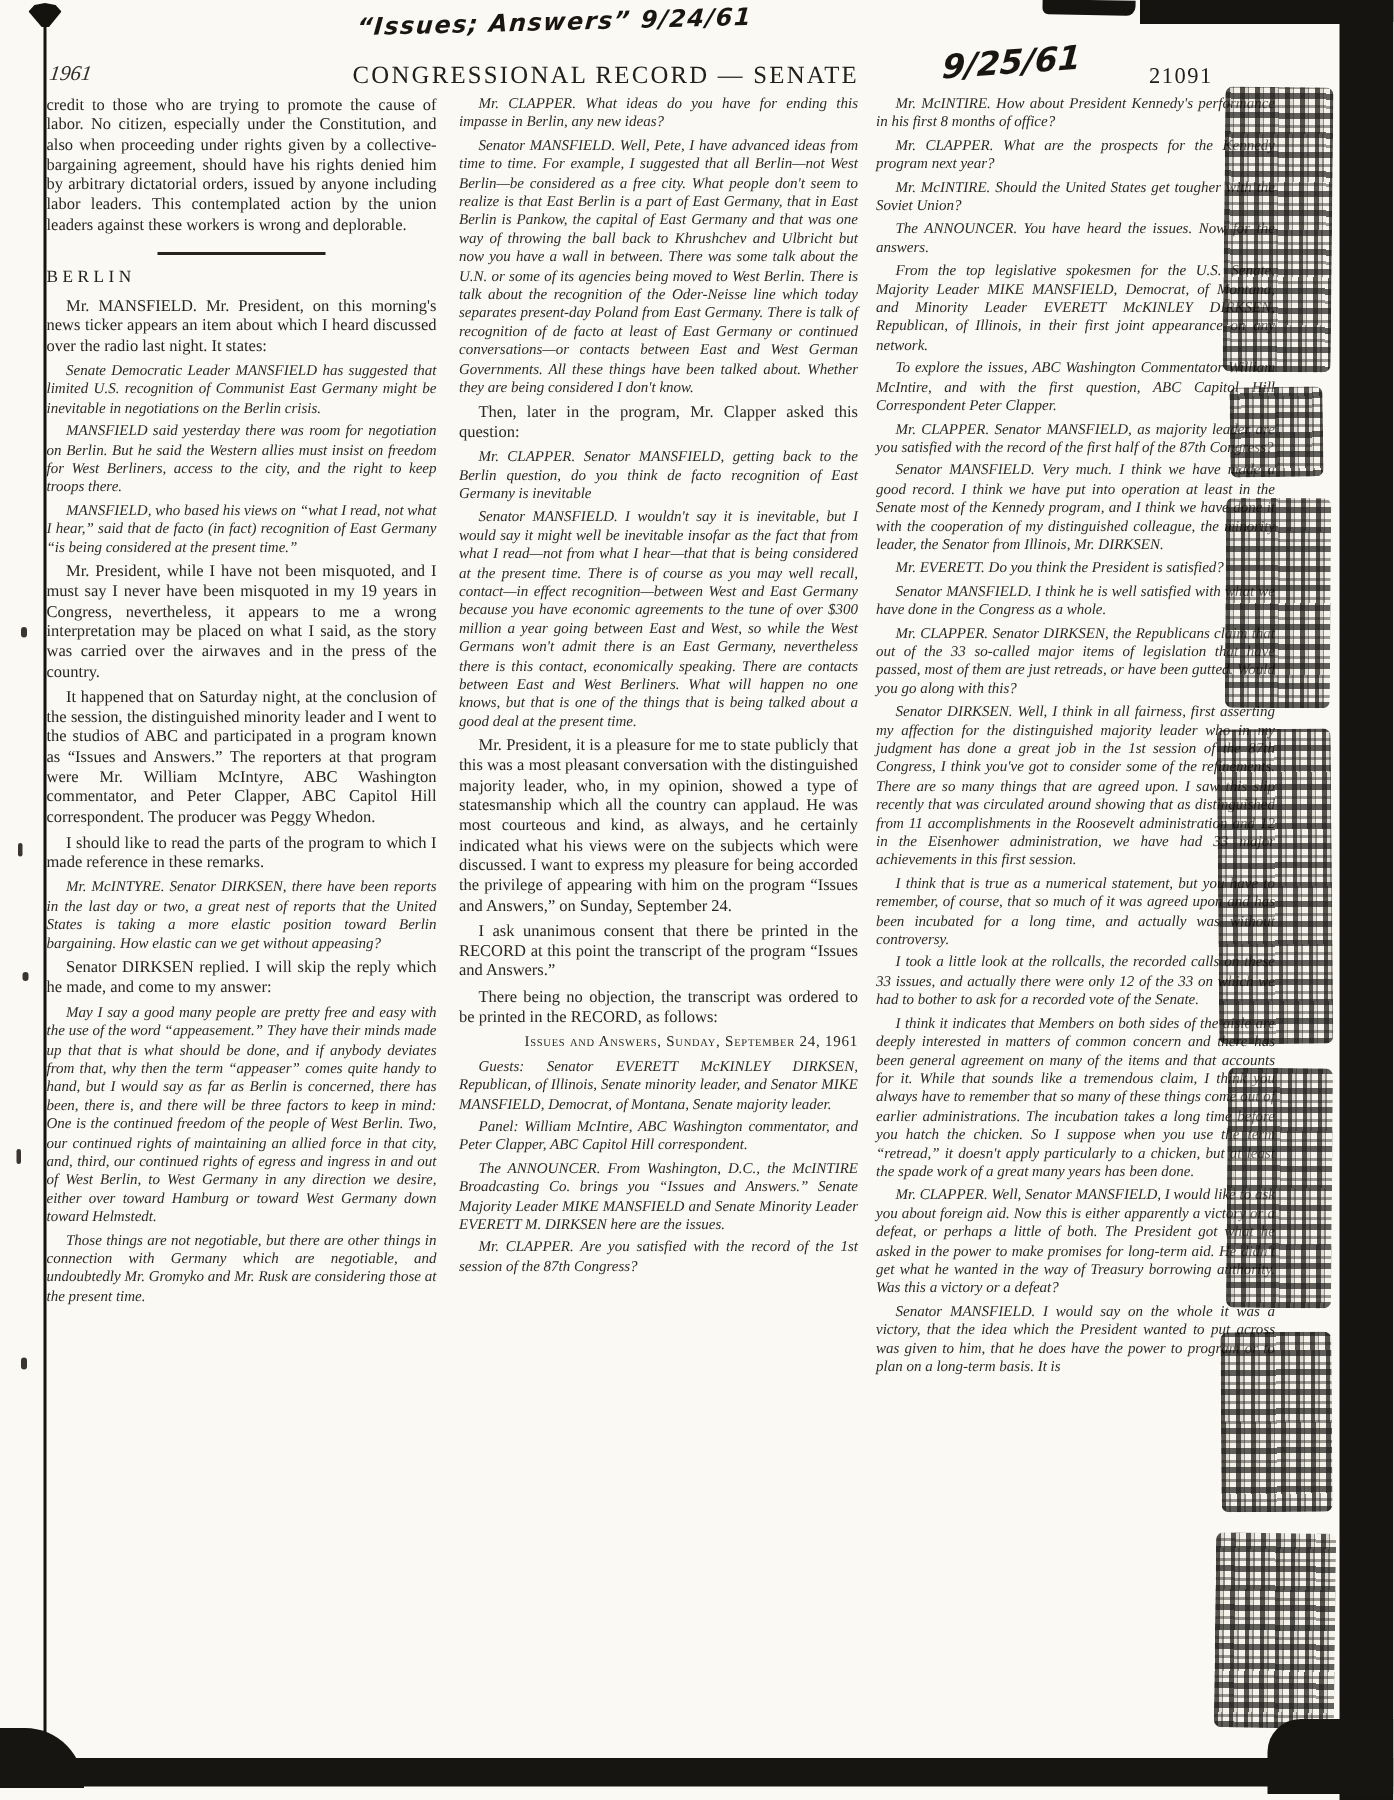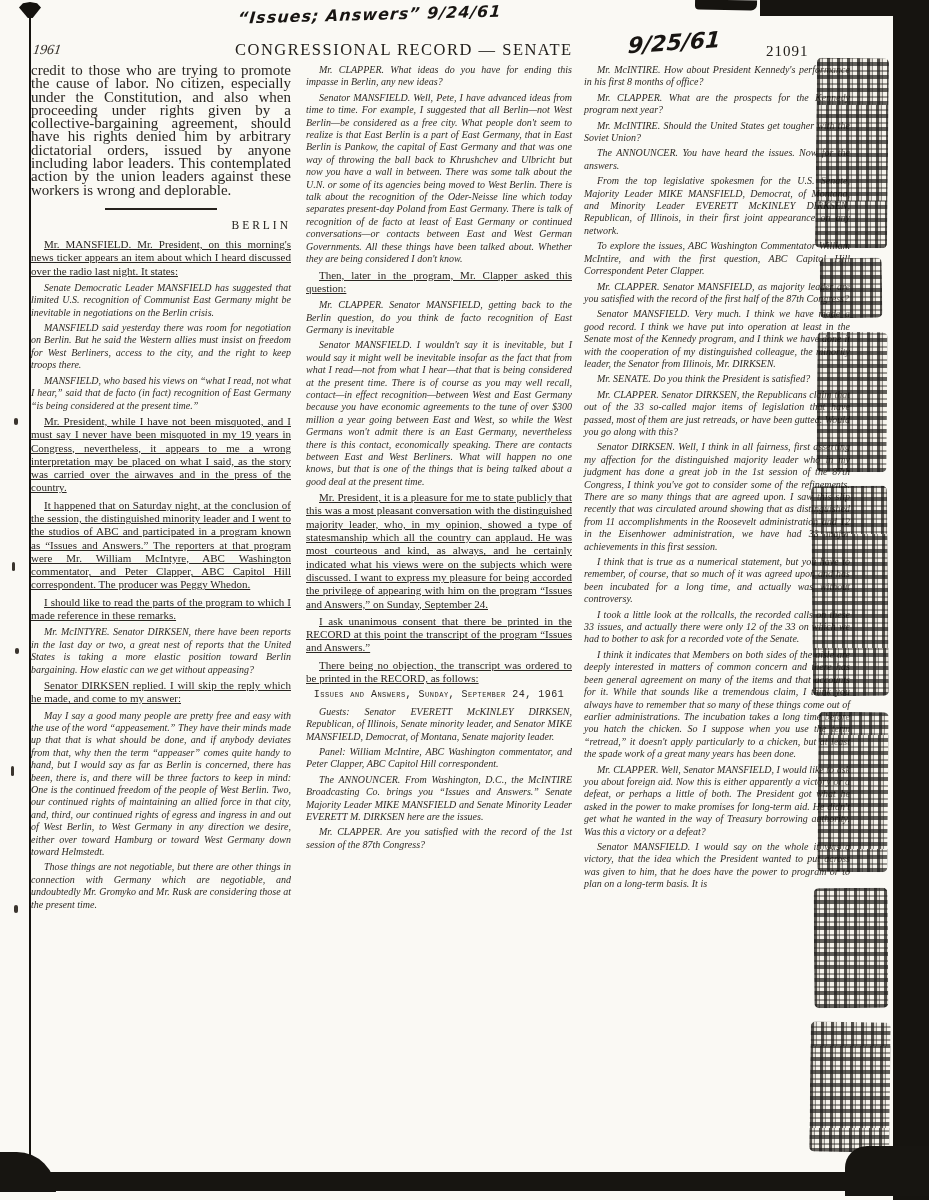--- a/index.html
+++ b/index.html
@@ -18,25 +18,25 @@
     font-size:16.5px; letter-spacing:1.5px; color:#23201c; white-space:nowrap;
   }
   .page-number{ position:absolute; left:766px; top:43px; font-size:15px; letter-spacing:1px; color:#23201c;text-align:right; }
 
   
   .col{ position:absolute; top:64px; text-align:justify; }
   .col1{ left:31px;  width:260px; }
   .col2{ left:306px; width:266px; }
   .col3{ left:584px; width:266px; }
   .blk{ margin:0 0 3px 0; }
-  .blk.body{ font-size:11px; line-height:13.3px; text-indent:13px; margin-bottom:4px;text-decoration:underline; }
-  .blk.cont{ font-size:15px; line-height:13.3px; text-indent:0; margin-bottom:4px; }
+  .blk.body{ font-size:11px; line-height:13.3px; text-indent:13px; margin-bottom:4px; }
+  .blk.cont{ font-size:11px; line-height:13.3px; text-indent:0; margin-bottom:4px; }
   .blk.quote{ font-size:10px; line-height:12.4px; text-indent:13px; color:#2e2a25;font-style:italic; }
-  .blk.heading{ text-align:right; text-indent:0; font-size:11.5px; letter-spacing:3px; margin:9px 0 7px 0; color:#23201c; }
-  .blk.subhead{ text-align:center; text-indent:0; font-size:10px; line-height:12.4px; font-variant:small-caps; letter-spacing:.5px; margin:4px 0 4px 0;font-family:Liberation Mono, monospace; }
+  .blk.heading{ text-align:left; text-indent:0; font-size:11.5px; letter-spacing:3px; margin:9px 0 7px 0; color:#23201c; }
+  .blk.subhead{ text-align:right; text-indent:0; font-size:10px; line-height:12.4px; font-variant:small-caps; letter-spacing:.5px; margin:4px 0 4px 0; }
   .blk.rule{ height:2px; width:112px; background:#26221e; margin:11px auto 3px auto; }
 
   
   .left-line{ position:absolute; left:29px; top:8px; width:2px; height:1178px; background:#15130f; }
   .left-pin{ position:absolute; left:19px; top:2px; width:22px; height:16px; background:#15130f;
              clip-path:polygon(0 35%, 18% 8%, 50% 0, 82% 8%, 100% 35%, 62% 100%, 40% 100%); }
   .speck{ position:absolute; background:#3a352e; border-radius:2px; }
   .edge-right{ position:absolute; left:893px; top:0; width:36px; height:1200px; background:#161410; }
   .edge-top-a{ position:absolute; left:695px; top:0; width:62px; height:10px; background:#161410; border-radius:0 0 6px 4px; transform:rotate(1deg); }
   .edge-top-b{ position:absolute; left:760px; top:0; width:170px; height:16px; background:#161410; border-radius:0 0 4px 0; }
@@ -95,21 +95,22 @@
     </div>
   <div class="col col3">
       <div class="blk quote">Mr. McINTIRE. How about President Kennedy's performance in his first 8 months of office?</div>
       <div class="blk quote">Mr. CLAPPER. What are the prospects for the Kennedy program next year?</div>
       <div class="blk quote">Mr. McINTIRE. Should the United States get tougher with the Soviet Union?</div>
       <div class="blk quote">The ANNOUNCER. You have heard the issues. Now for the answers.</div>
       <div class="blk quote">From the top legislative spokesmen for the U.S. Senate, Majority Leader MIKE MANSFIELD, Democrat, of Montana, and Minority Leader EVERETT McKINLEY DIRKSEN, Republican, of Illinois, in their first joint appearance on any network.</div>
       <div class="blk quote">To explore the issues, ABC Washington Commentator William McIntire, and with the first question, ABC Capitol Hill Correspondent Peter Clapper.</div>
       <div class="blk quote">Mr. CLAPPER. Senator MANSFIELD, as majority leader are you satisfied with the record of the first half of the 87th Congress?</div>
       <div class="blk quote">Senator MANSFIELD. Very much. I think we have made a good record. I think we have put into operation at least in the Senate most of the Kennedy program, and I think we have done it with the cooperation of my distinguished colleague, the minority leader, the Senator from Illinois, Mr. DIRKSEN.</div>
-      <div class="blk quote">Mr. SENATE. Do you think the President is satisfied?</div>
+      <div class="blk quote">Mr. EVERETT. Do you think the President is satisfied?</div>
+      <div class="blk quote">Senator MANSFIELD. I think he is well satisfied with what we have done in the Congress as a whole.</div>
       <div class="blk quote">Mr. CLAPPER. Senator DIRKSEN, the Republicans claim that out of the 33 so-called major items of legislation that have passed, most of them are just retreads, or have been gutted. Would you go along with this?</div>
       <div class="blk quote">Senator DIRKSEN. Well, I think in all fairness, first asserting my affection for the distinguished majority leader who in my judgment has done a great job in the 1st session of the 87th Congress, I think you've got to consider some of the refinements. There are so many things that are agreed upon. I saw this slip recently that was circulated around showing that as distinguished from 11 accomplishments in the Roosevelt administration and 12 in the Eisenhower administration, we have had 33 major achievements in this first session.</div>
       <div class="blk quote">I think that is true as a numerical statement, but you have to remember, of course, that so much of it was agreed upon and has been incubated for a long time, and actually was without controversy.</div>
       <div class="blk quote">I took a little look at the rollcalls, the recorded calls on these 33 issues, and actually there were only 12 of the 33 on which we had to bother to ask for a recorded vote of the Senate.</div>
       <div class="blk quote">I think it indicates that Members on both sides of the aisle are deeply interested in matters of common concern and there has been general agreement on many of the items and that accounts for it. While that sounds like a tremendous claim, I think you always have to remember that so many of these things come out of earlier administrations. The incubation takes a long time before you hatch the chicken. So I suppose when you use the term “retread,” it doesn't apply particularly to a chicken, but at least the spade work of a great many years has been done.</div>
       <div class="blk quote">Mr. CLAPPER. Well, Senator MANSFIELD, I would like to ask you about foreign aid. Now this is either apparently a victory or a defeat, or perhaps a little of both. The President got what he asked in the power to make promises for long-term aid. He didn't get what he wanted in the way of Treasury borrowing authority. Was this a victory or a defeat?</div>
       <div class="blk quote">Senator MANSFIELD. I would say on the whole it was a victory, that the idea which the President wanted to put across was given to him, that he does have the power to program or to plan on a long-term basis. It is</div>
     </div>
 
   <div class="left-pin"></div>

